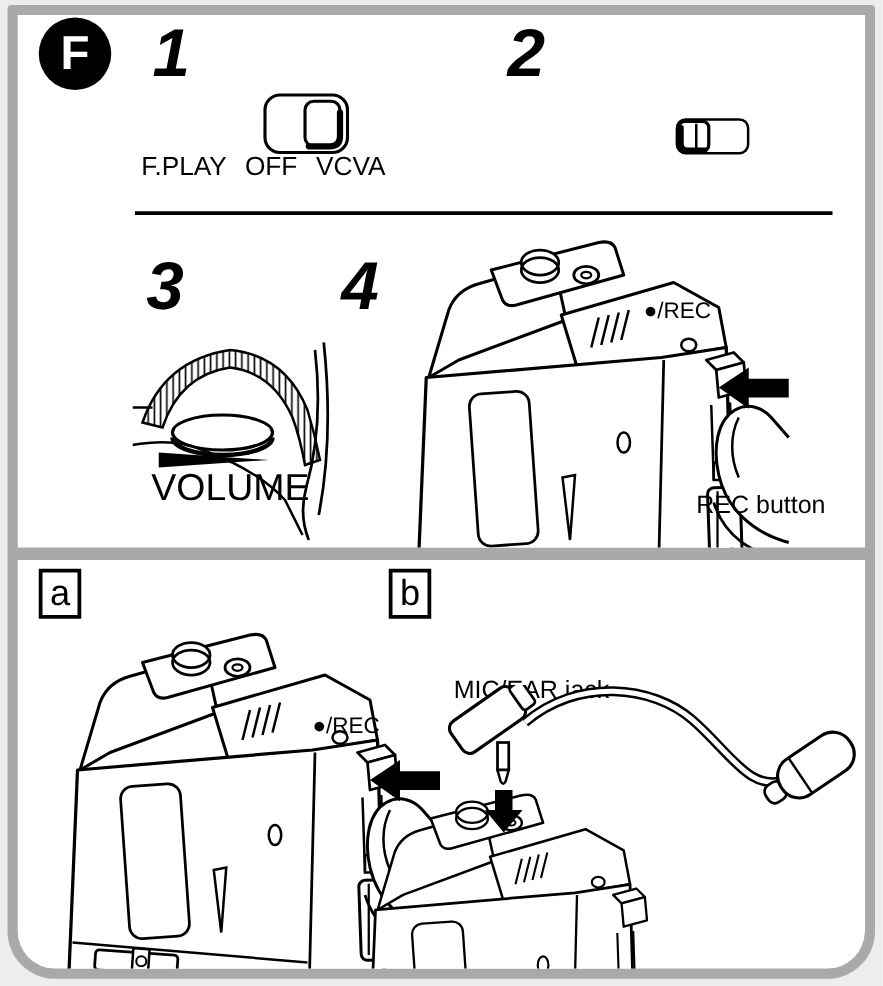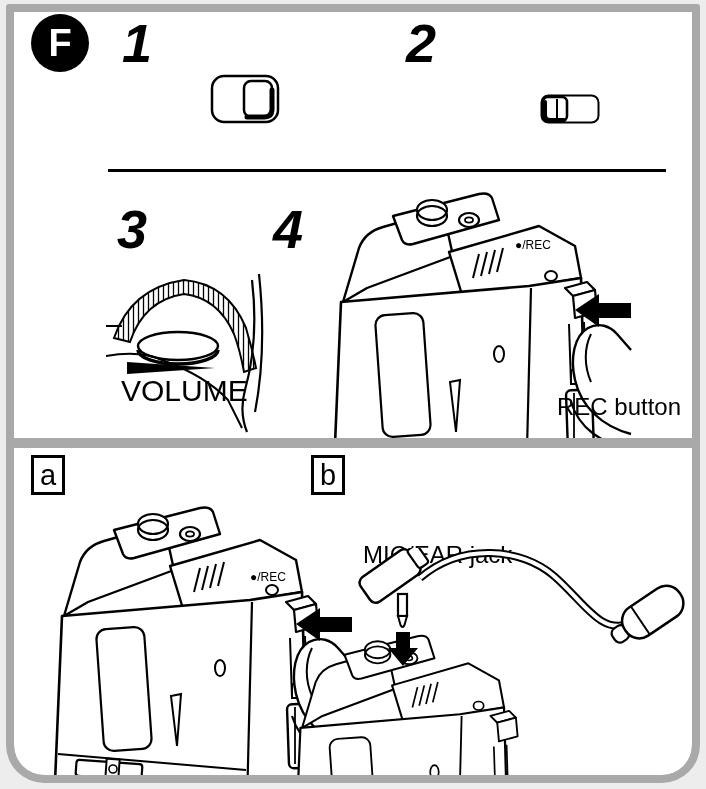--- a/index.html
+++ b/index.html
@@ -23,22 +23,22 @@
     position:absolute;left:17px;top:2px;width:58px;height:58px;border-radius:50%;
     background:#000;color:#fff;display:flex;align-items:center;justify-content:center;
     font-size:38px;font-weight:bold;
   }
   .stepnum{
     position:absolute;font-style:italic;font-weight:bold;font-size:54px;line-height:1;
     letter-spacing:-2px;
   }
   .lbl{position:absolute;white-space:nowrap}
   .switch-label{font-size:21px;word-spacing:9px}
-  .small-label{font-size:12px}
-  .cap-label{font-size:24px}
+  .small-label{font-size:18px}
+  .cap-label{font-size:20px}
   .divider{position:absolute;left:94px;top:157px;width:558px;height:3px;background:#000}
   .tagbox{
     position:absolute;width:34px;height:40px;box-sizing:border-box;border:3px solid #000;
     background:#fff;display:flex;align-items:center;justify-content:center;
     font-size:29px;
   }
   svg{display:block}
   .art{position:absolute}
 </style>
 </head>
@@ -49,20 +49,21 @@
   <div class="panel panel-top">
 
     <div class="badge">F</div>
 
     <div class="stepnum" style="left:108px;top:4px">1</div>
     <svg class="art" style="left:196px;top:62px" width="70" height="50" viewBox="0 0 70 50">
       <rect x="2" y="2" width="66" height="46" rx="12" fill="#fff" stroke="#000" stroke-width="2.5"></rect>
       <rect x="34" y="7" width="28" height="36" rx="7" fill="#fff" stroke="#000" stroke-width="2.5"></rect>
       <path d="M37,43 H54 Q62,43 62,35 V16" fill="none" stroke="#000" stroke-width="5" stroke-linecap="round"></path>
     </svg>
+    <div class="lbl switch-label" style="left:99px;top:110px">F.PLAY OFF VCVA</div>
 
     <div class="stepnum" style="left:392px;top:4px">2</div>
     <svg class="art" style="left:526px;top:82px" width="60" height="30" viewBox="0 0 60 30">
       <rect x="1.5" y="1.5" width="57" height="27" rx="7" fill="#fff" stroke="#000" stroke-width="2"></rect>
       <rect x="3" y="3" width="24" height="24" rx="5" fill="#fff" stroke="#000" stroke-width="2.6"></rect>
       <line x1="17" y1="5" x2="17" y2="25" stroke="#000" stroke-width="2"></line>
       <path d="M5,8 V21 Q5,26 10,26 H24" fill="none" stroke="#000" stroke-width="4" stroke-linecap="round"></path>
     </svg>
 
     <div class="divider"></div>

